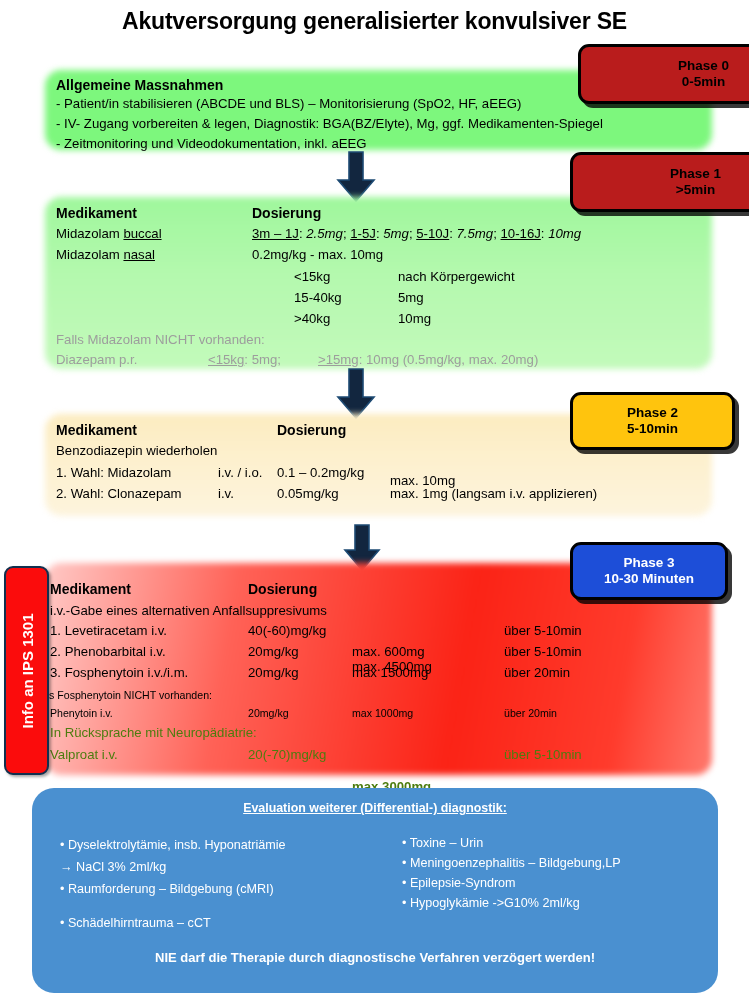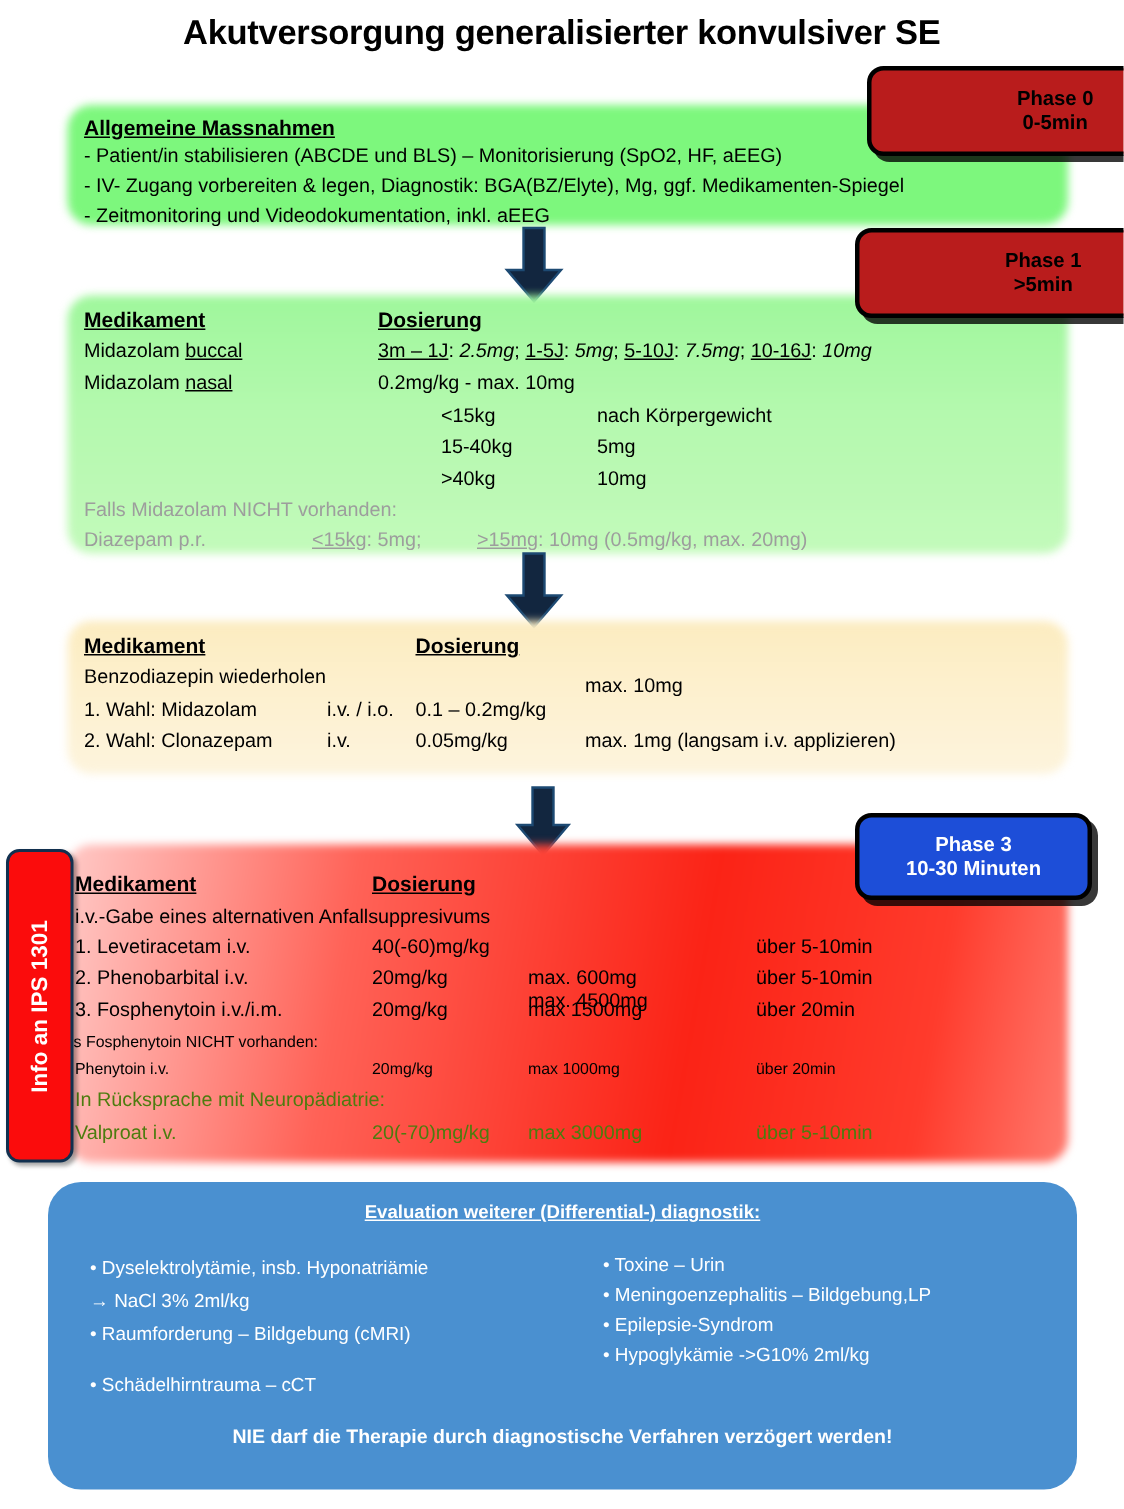--- a/index.html
+++ b/index.html
@@ -31,21 +31,21 @@
 
   .p0-bg{background:#7df77d;}
   .p1-bg{background:linear-gradient(180deg,#9ff79c 0%,#b4f9ae 45%,#c3fabb 100%);}
   .p2-bg{background:linear-gradient(180deg,#fcecc0 0%,#fdf0cd 40%,#fdf4dd 100%);}
   .p3-bg{background:linear-gradient(100deg,#ffc9c6 0%,#ff6257 28%,#fb2316 62%,#ff3b2c 85%,#ff7a6e 100%);}
 
   
   .tline{position:absolute;white-space:nowrap;font-size:13.2px;color:#000;line-height:1;}
   .t13{font-size:13.2px;}
   .t11{font-size:10.6px;}
-  .hdr{font-weight:bold;text-decoration:underline;font-size:14px;}
+  .hdr{font-weight:bold;font-size:14px;}
   .gray{color:#9d9d9d;}
   .gray2{color:#4d7c0f;}
   .u{text-decoration:underline;}
   .it{font-style:italic;}
 
   
   .badge{
     position:absolute;
     border:3.5px solid #000;
     border-radius:11px;
@@ -167,28 +167,32 @@
   <div class="panel p2-bg blurred" style="left:45px;top:414px;width:667px;height:102px;"></div>
 
   <div class="panel-text" style="left:0;top:0;">
     <div class="tline hdr" style="left:56px;top:423px;">Medikament</div>
     <div class="tline hdr" style="left:277px;top:423px;">Dosierung</div>
     <div class="tline t13" style="left:56px;top:444px;">Benzodiazepin wiederholen</div>
 
     <div class="tline t13" style="left:56px;top:466px;">1. Wahl: Midazolam</div>
     <div class="tline t13" style="left:218px;top:466px;">i.v. / i.o.</div>
     <div class="tline t13" style="left:277px;top:466px;">0.1 – 0.2mg/kg</div>
-    <div class="tline t13" style="left:390px;top:450px;">max. 10mg</div>
+    <div class="tline t13" style="left:390px;top:474px;">max. 10mg</div>
 
     <div class="tline t13" style="left:56px;top:487px;">2. Wahl: Clonazepam</div>
     <div class="tline t13" style="left:218px;top:487px;">i.v.</div>
     <div class="tline t13" style="left:277px;top:487px;">0.05mg/kg</div>
     <div class="tline t13" style="left:390px;top:487px;">max. 1mg (langsam i.v. applizieren)</div>
   </div>
 
+  <div class="badge yellow" style="left:570px;top:392px;width:159px;height:52px;">
+    <span>Phase 2</span>
+    <span>5-10min</span>
+  </div>
 
   <svg class="arrow" style="left:340px;top:523px;" width="44" height="50" viewBox="0 0 44 50">
     <polygon points="15,2 29,2 29,27 39,27 22,47 5,27 15,27" fill="#12263f" stroke="#1d4a73" stroke-width="1.6"></polygon>
   </svg>
 
   <div class="panel p3-bg blurred" style="left:45px;top:563px;width:667px;height:212px;"></div>
 
   <div class="panel-text" style="left:0;top:0;">
     <div class="tline hdr" style="left:50px;top:582px;">Medikament</div>
     <div class="tline hdr" style="left:248px;top:582px;">Dosierung</div>
@@ -213,21 +217,21 @@
 
     <div class="tline t11" style="left:50px;top:708px;">Phenytoin i.v.</div>
     <div class="tline t11" style="left:248px;top:708px;">20mg/kg</div>
     <div class="tline t11" style="left:352px;top:708px;">max 1000mg</div>
     <div class="tline t11" style="left:504px;top:708px;">über 20min</div>
 
     <div class="tline t13 gray2" style="left:50px;top:726px;">In Rücksprache mit Neuropädiatrie:</div>
 
     <div class="tline t13 gray2" style="left:50px;top:748px;">Valproat i.v.</div>
     <div class="tline t13 gray2" style="left:248px;top:748px;">20(-70)mg/kg</div>
-    <div class="tline t13 gray2" style="left:352px;top:748px;">max 3000mg</div>
+    <div class="tline t13 gray2" style="left:352px;top:780px;font-weight:bold;">max 3000mg</div>
     <div class="tline t13 gray2" style="left:504px;top:748px;">über 5-10min</div>
   </div>
 
   <div class="badge red" style="left:570px;top:542px;width:152px;height:52px;">
     <span>Phase 3</span>
     <span>10-30 Minuten</span>
   </div>
 
   <div class="side-banner" style="left:4px;top:566px;width:41px;height:205px;">
     <div class="lbl">Info an IPS 1301</div>

